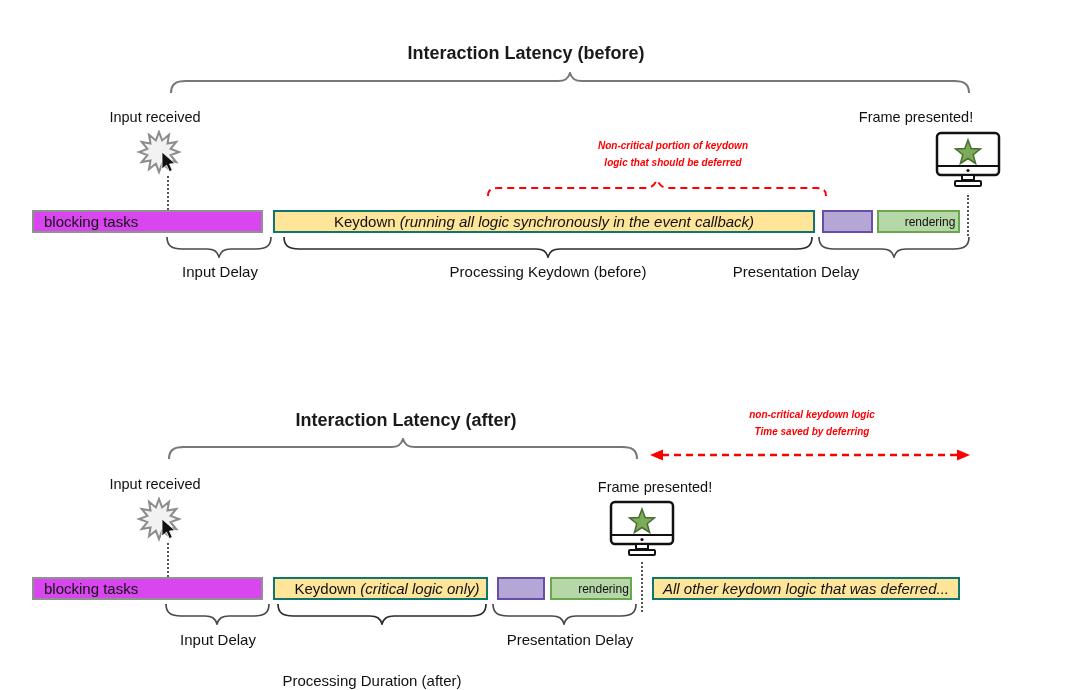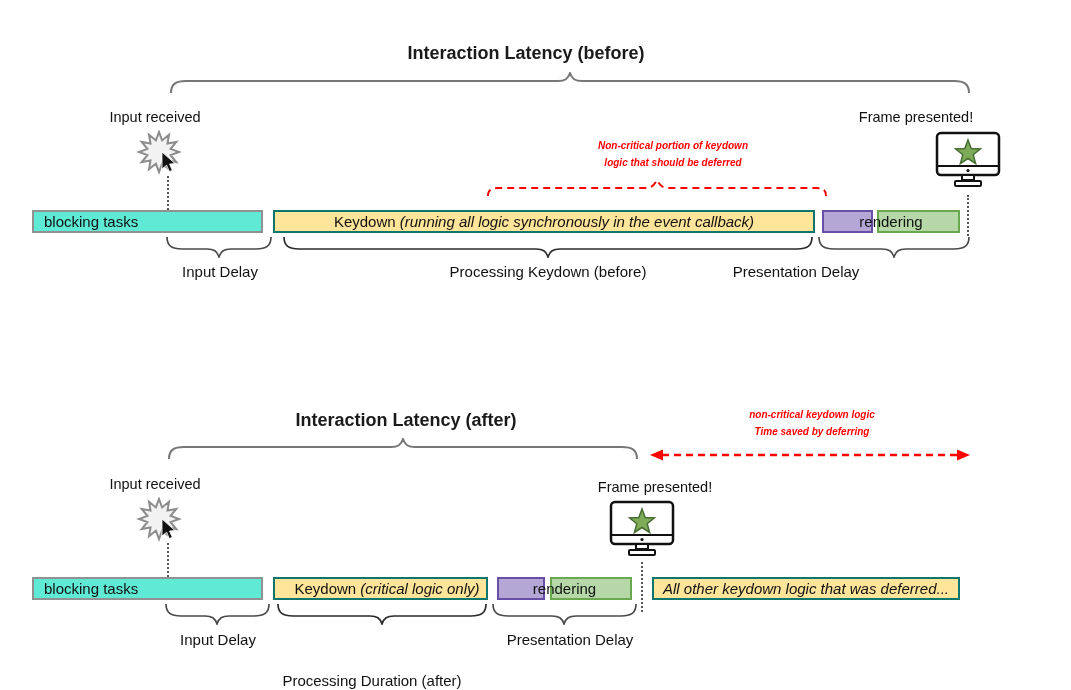--- a/index.html
+++ b/index.html
@@ -10,27 +10,27 @@
   .abs{position:absolute;}
   .cx{transform:translateX(-50%);white-space:nowrap;}
   .title{font-size:18px;font-weight:bold;color:#1a1a1a;}
   .small-label{font-size:14.5px;color:#111;}
   .brace-label{font-size:15px;color:#111;}
   .red-note{font-size:10px;font-weight:bold;font-style:italic;color:#ff0000;text-align:center;line-height:17px;}
   .bar{
     position:absolute;height:23px;box-sizing:border-box;font-size:15px;
     display:flex;align-items:center;justify-content:center;white-space:nowrap;
   }
-  .bar.gray{background:#5eead4;border:2px solid #919191;justify-content:flex-start;padding-left:10px;}
+  .bar.gray{background:#d946ef;border:2px solid #919191;justify-content:flex-start;padding-left:10px;}
   .bar.yellow{background:#ffe59a;border:2px solid #0f766e;}
   .bar.purple{background:#b4a7d6;border:2px solid #674ea7;}
   .bar.green{background:#b6d7a8;border:2px solid #6aa84f;}
   .overlay-label{
     position:absolute;height:23px;display:flex;align-items:center;justify-content:center;
-    font-size:15px;z-index:5;white-space:nowrap;
+    font-size:12px;z-index:5;white-space:nowrap;padding-left:39px;
   }
   .dotline{position:absolute;width:0;border-left:2px dotted #555;}
   .ital{font-style:italic;}
   svg{display:block;}
 </style>
 </head>
 <body>
 
 <div id="canvas">
 

